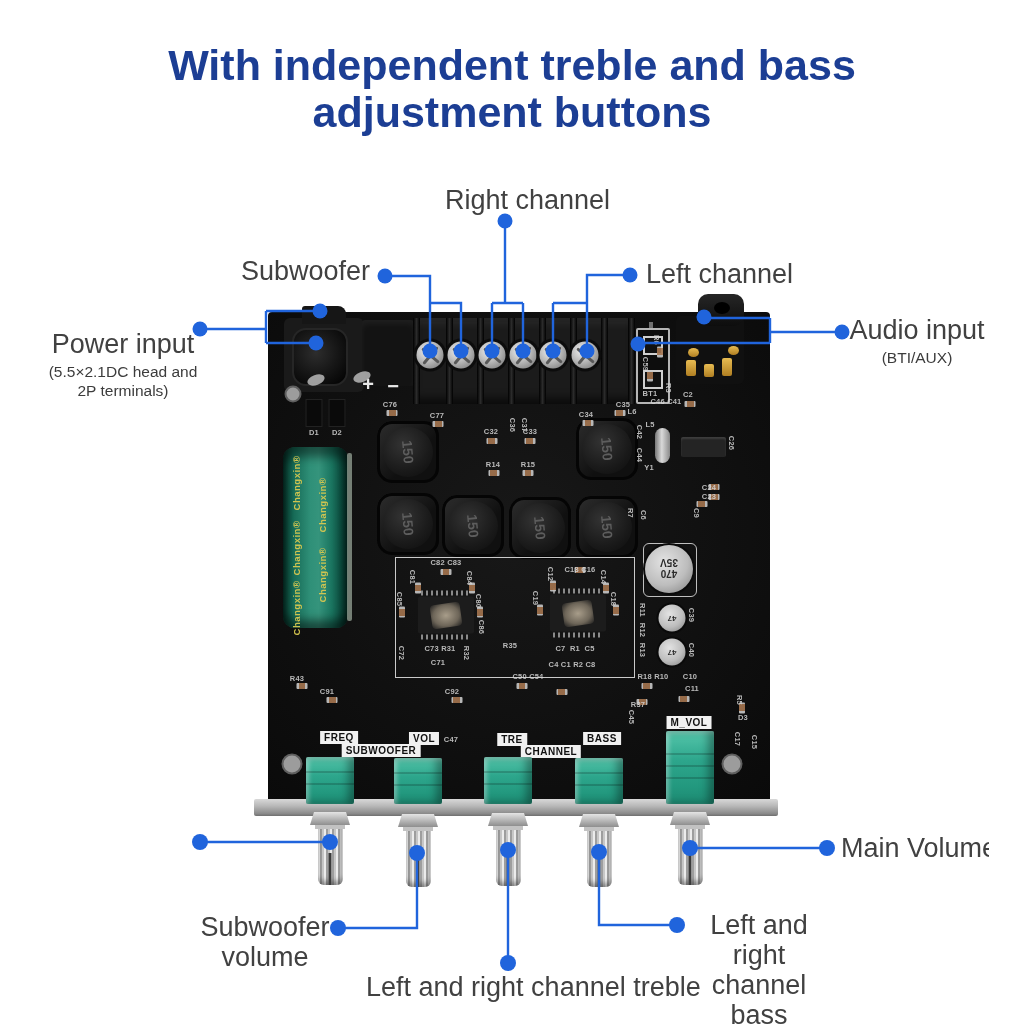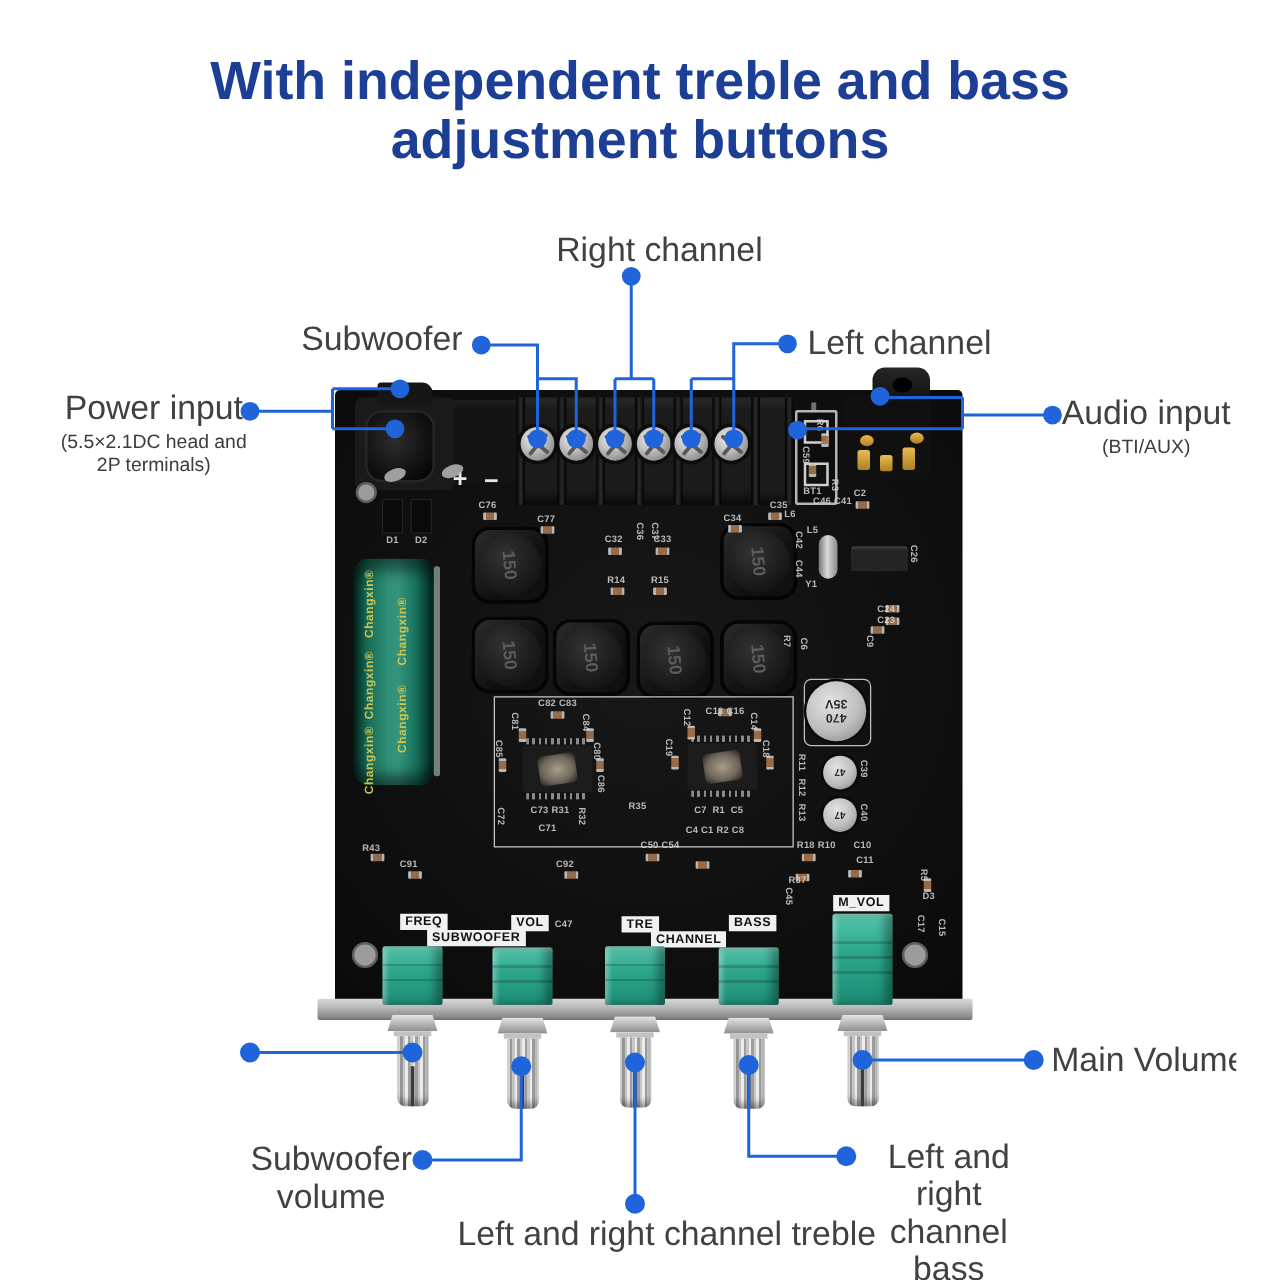--- a/index.html
+++ b/index.html
@@ -442,21 +442,21 @@
         <circle cx="677" cy="925" r="8"></circle>
       <circle cx="690" cy="848" r="8"></circle>
         <circle cx="827" cy="848" r="8"></circle>
     </g>
   </svg>
 
   <div class="abs callout lbl" style="left:445px;top:185px;width:130px;text-align:center;white-space:nowrap">Right channel</div>
   <div class="abs callout lbl" style="left:230px;top:256px;width:140px;text-align:right">Subwoofer</div>
   <div class="abs callout lbl" style="left:646px;top:259px;white-space:nowrap">Left channel</div>
 
-  <div class="abs callout ctr lbl" style="left:38px;top:311px;width:170px">
+  <div class="abs callout ctr lbl" style="left:38px;top:329px;width:170px">
     <div>Power input</div>
     <div class="sub">(5.5×2.1DC head and 2P terminals)</div>
   </div>
   <div class="abs callout ctr lbl" style="left:838px;top:315px;width:158px">
     <div>Audio input</div>
     <div class="sub">(BTI/AUX)</div>
   </div>
 
   <div class="abs callout lbl" style="left:366px;top:972px;white-space:nowrap">Left and right channel treble</div>
   <div class="abs callout ctr lbl" style="left:198px;top:912px;width:134px">Subwoofer volume</div>

